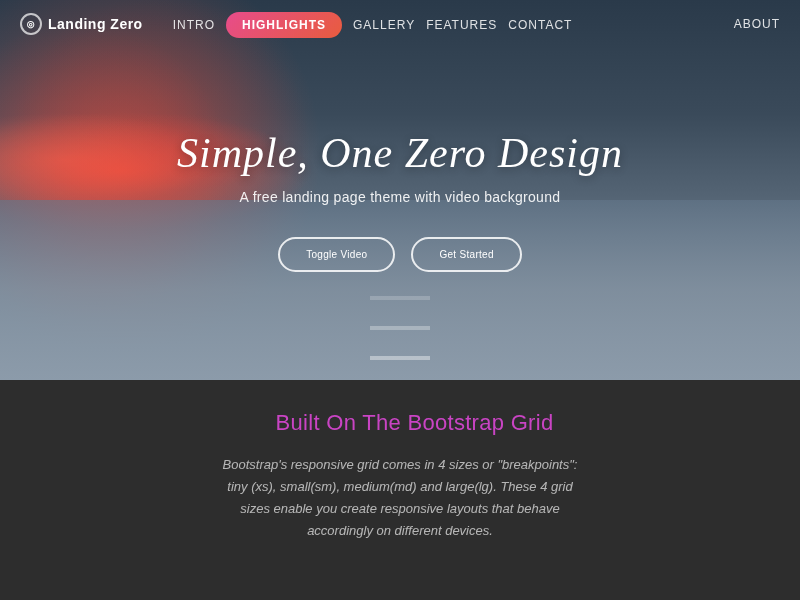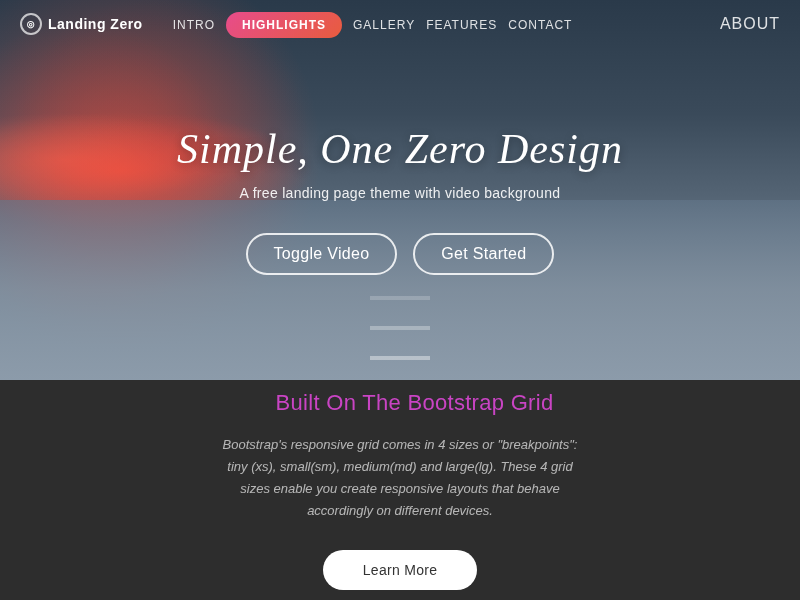--- a/index.html
+++ b/index.html
@@ -68,21 +68,21 @@
       color: #fff;
       padding: 6px 16px;
       border-radius: 20px;
       font-weight: 600;
     }
 
     .nav-about {
       margin-left: auto;
       color: rgba(255,255,255,0.85);
       text-decoration: none;
-      font-size: 16px;
+      font-size: 12px;
       font-weight: 500;
       letter-spacing: 1px;
       text-transform: uppercase;
     }
 
     
     .hero {
       position: relative;
       width: 800px;
       height: 380px;
@@ -168,21 +168,21 @@
       gap: 16px;
       justify-content: center;
     }
 
     .btn-outline {
       padding: 10px 26px;
       border: 2px solid rgba(255,255,255,0.85);
       background: transparent;
       color: #fff;
       border-radius: 30px;
-      font-size: 16px;
+      font-size: 10px;
       font-weight: 500;
       cursor: pointer;
       letter-spacing: 0.3px;
       transition: all 0.2s;
     }
 
     
     .highlights {
       width: 800px;
       height: 220px;
@@ -262,14 +262,13 @@
     <div class="hero-buttons">
       <button class="btn-outline">Toggle Video</button>
       <button class="btn-outline">Get Started</button>
     </div>
   </div>
 </section>
 
 <section class="highlights">
   <h2 class="highlights-title">Built On The Bootstrap Grid</h2>
   <p class="highlights-desc">Bootstrap's responsive grid comes in 4 sizes or "breakpoints": tiny (xs), small(sm), medium(md) and large(lg). These 4 grid sizes enable you create responsive layouts that behave accordingly on different devices.</p>
-  <button class="btn-learn-more">Learn More</button>
 </section>
 
 </body></html>

